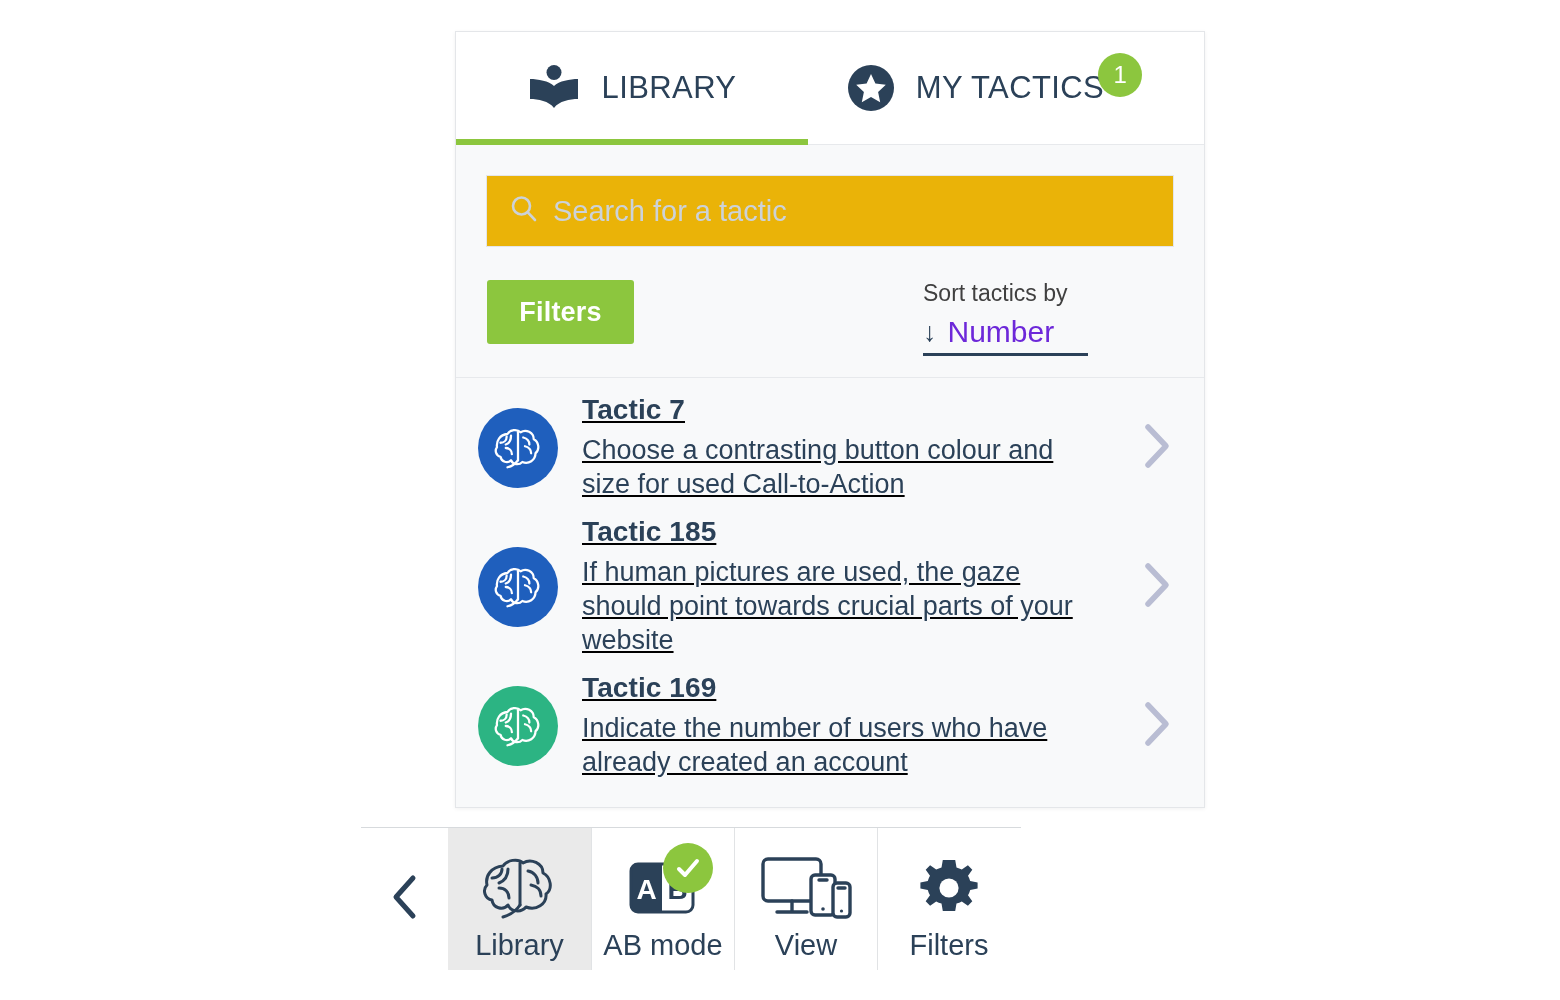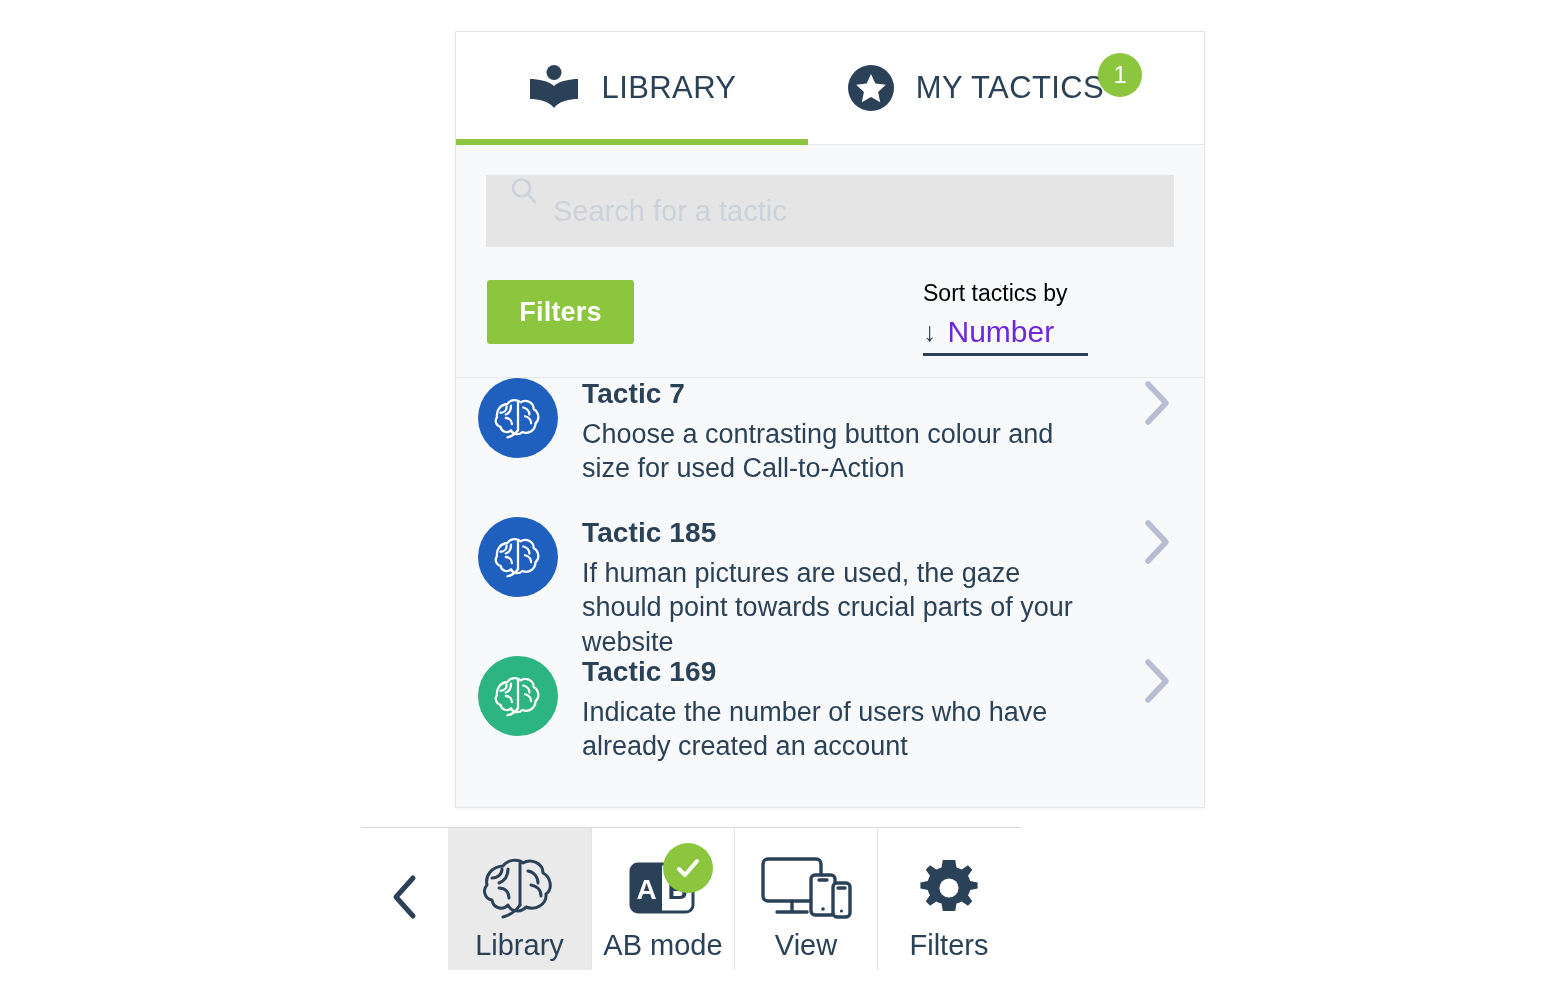--- a/index.html
+++ b/index.html
@@ -76,23 +76,24 @@
     font-weight: 400;
   }
 
   
   #search-area {
     padding: 30px 30px 0 30px;
     background: #f8f9fa;
   }
   #search-wrap {
     height: 72px;
-    background: #e5e5e5;
+    background: #eab308;
     border: 1px solid #e4e6e9;
     display: flex;
+    align-items: center;
     padding: 0 22px;
   }
   .search-icon { width: 30px; height: 30px; flex: 0 0 auto; }
   #search-input {
     flex: 1;
     border: none;
     outline: none;
     font-family: "Liberation Sans", sans-serif;
     font-size: 29px;
     color: #2b4158;
@@ -120,21 +121,21 @@
     font-family: "Liberation Sans", sans-serif;
     cursor: pointer;
     letter-spacing: 0.2px;
   }
   #sort-block {
     text-align: left;
     padding-right: 85px;
   }
   #sort-label {
     font-size: 23px;
-    color: #000000;
+    color: #404040;
     margin-bottom: 8px;
     white-space: nowrap;
   }
   #sort-value-row {
     display: flex;
     align-items: center;
     gap: 11px;
     border-bottom: 3px solid #2b4158;
     padding-bottom: 4px;
     width: 165px;
@@ -143,23 +144,25 @@
   #sort-arrow { font-size: 27px; color: #2b4158; line-height: 1; }
   #sort-value { font-size: 30px; color: #6d28d9; }
 
   
   #tactic-list {
     border-top: 1px solid #e7e9ec;
     background: #f8f9fa;
   }
   .tactic-row {
     display: flex;
+    align-items: center;
     height: 139px;
     padding: 0 30px 0 22px;
     cursor: pointer;
+    text-decoration: underline;
   }
   .tactic-icon {
     width: 80px; height: 80px;
     border-radius: 50%;
     flex: 0 0 auto;
     display: flex; align-items: center; justify-content: center;
   }
   .tactic-icon svg { width: 56px; height: 56px; }
   .tactic-text {
     flex: 1;

